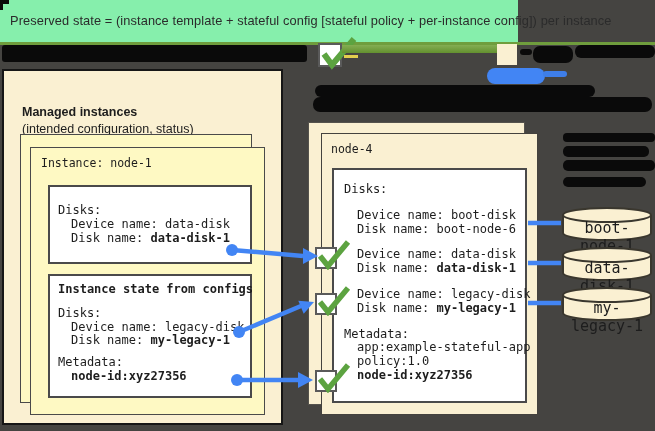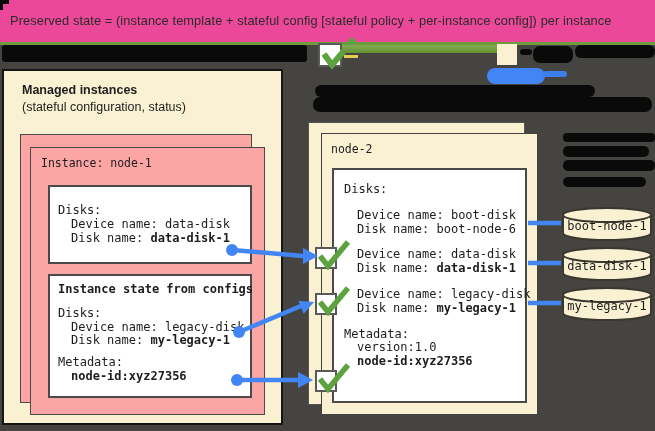--- a/index.html
+++ b/index.html
@@ -1,38 +1,38 @@
 <!DOCTYPE html>
 <html><head>
 <meta charset="utf-8">
 <style>
   html,body{margin:0;padding:0;background:#2b2b2b;}
   #canvas{position:relative;width:655px;height:431px;background:#454441;overflow:hidden;
           font-family:"Liberation Sans",sans-serif;}
   .abs{position:absolute;}
-  .banner{left:0;top:0;width:655px;height:42px;background:#ec4899;}
+  .banner{left:0;top:0;width:518px;height:42px;background:#86efac;}
   .banner-text{left:10px;top:13px;font-size:12.8px;color:#2b2b2b;white-space:nowrap;letter-spacing:0.1px;}
   .green-rule{left:0;top:42px;width:655px;height:3px;background:#6f9d3d;}
   .redact{background:#0a0a0a;}
   .blue-scribble{background:#4285f4;}
   .cream{background:#faf0d2;}
   .panel{background:#faf0d2;border:2px solid #161616;box-sizing:border-box;}
-  .card{background:#fca5a5;border:1.5px solid #4a4a4a;box-sizing:border-box;}
+  .card{background:#fef9c3;border:1.5px solid #4a4a4a;box-sizing:border-box;}
   .innerbox{background:#ffffff;border:2px solid #4a4a4a;box-sizing:border-box;}
   .stackbox{background:#faf0d2;border:1px solid #55534d;box-sizing:border-box;}
   .mono{font-family:"DejaVu Sans Mono",monospace;font-size:12px;line-height:13.8px;color:#1d1d1d;white-space:pre;}
   .mono b{font-weight:bold;}
   .t-bold{font-weight:bold;}
-  .hdr{font-size:12.5px;color:#1d1d1d;line-height:17px;}
+  .hdr{font-size:12.5px;color:#1d1d1d;line-height:17px;margin-top:22px;}
   .indent{padding-left:13px;}
   .sp12{height:12px;}
   .sp10{height:10px;}
   .sp8{height:8px;}
   .checkbox{background:#ffffff;border:2px solid #5a5a5a;box-sizing:border-box;}
-  .cyl-label{font-family:"DejaVu Sans Mono",monospace;font-size:12px;color:#1d1d1d;text-align:center;}
+  .cyl-label{font-family:"DejaVu Sans Mono",monospace;font-size:15px;color:#1d1d1d;text-align:center;}
   svg{display:block;}
 </style>
 </head>
 <body>
 
 <div id="canvas">
 
   <div class="abs banner">
     <div class="abs banner-text">Preserved state = (instance template + stateful config [stateful policy + per-instance config]) per instance</div>
   </div>
@@ -59,21 +59,21 @@
   <div class="abs redact" style="left:315px;top:85px;width:280px;height:12px;border-radius:6px;"></div>
   <div class="abs redact" style="left:313px;top:97px;width:339px;height:15px;border-radius:7px;"></div>
 
   <div class="abs redact" style="left:563px;top:133px;width:92px;height:9px;border-radius:4px;"></div>
   <div class="abs redact" style="left:563px;top:146px;width:86px;height:11px;border-radius:5px;"></div>
   <div class="abs redact" style="left:563px;top:160px;width:92px;height:11px;border-radius:5px;"></div>
   <div class="abs redact" style="left:563px;top:177px;width:83px;height:10px;border-radius:5px;"></div>
 
   <div class="abs panel" style="left:2px;top:69px;width:281px;height:356px;"></div>
   <div class="abs hdr t-bold" style="left:22px;top:82px;">Managed instances</div>
-  <div class="abs hdr" style="left:22px;top:99px;">(stateful configuration, status)</div>
+  <div class="abs hdr" style="left:22px;top:99px;">(intended configuration, status)</div>
 
   <div class="abs card" style="left:20px;top:134px;width:232px;height:269px;"></div>
   <div class="abs card" style="left:30px;top:147px;width:235px;height:268px;">
     <div class="abs mono" style="left:10px;top:9px;font-size:11.5px;">Instance: node-1</div>
 
     <div class="abs innerbox" style="left:17px;top:37px;width:204px;height:79px;padding:7px 0 0 8px;">
       <div class="sp10"></div>
       <div class="mono">Disks:</div>
       <div class="mono indent">Device name: data-disk</div>
       <div class="mono indent"><span>Disk name: </span><b>data-disk-1</b></div>
@@ -86,36 +86,37 @@
       <div class="mono indent">Device name: legacy-disk</div>
       <div class="mono indent"><span>Disk name: </span><b>my-legacy-1</b></div>
       <div class="sp8"></div>
       <div class="mono">Metadata:</div>
       <div class="mono indent t-bold">node-id:xyz27356</div>
     </div>
   </div>
 
   <div class="abs stackbox" style="left:308px;top:122px;width:217px;height:283px;"></div>
   <div class="abs stackbox" style="left:321px;top:133px;width:217px;height:282px;border-color:#44423e;"></div>
-  <div class="abs mono" style="left:331px;top:143px;font-size:11.5px;">node-2</div>
+  <div class="abs mono" style="left:331px;top:143px;font-size:11.5px;">node-4</div>
 
   <div class="abs innerbox" style="left:332px;top:168px;width:195px;height:235px;padding:13px 0 0 10px;">
     <div class="mono">Disks:</div>
     <div class="sp12"></div>
     <div class="mono indent">Device name: boot-disk</div>
     <div class="mono indent">Disk name: boot-node-6</div>
     <div class="sp12"></div>
     <div class="mono indent">Device name: data-disk</div>
     <div class="mono indent"><span>Disk name: </span><b>data-disk-1</b></div>
     <div class="sp12"></div>
     <div class="mono indent">Device name: legacy-disk</div>
     <div class="mono indent"><span>Disk name: </span><b>my-legacy-1</b></div>
     <div class="sp12"></div>
     <div class="mono">Metadata:</div>
-    <div class="mono indent">version:1.0</div>
+    <div class="mono indent">app:example-stateful-app</div>
+    <div class="mono indent">policy:1.0</div>
     <div class="mono indent t-bold">node-id:xyz27356</div>
   </div>
 
   <div class="abs checkbox" style="left:315px;top:247px;width:22px;height:22px;"></div>
   <svg class="abs" style="left:317px;top:240px;" width="34" height="30" viewBox="0 0 34 30">
     <polyline points="3,16 11,26 31,2" fill="none" stroke="#5ca340" stroke-width="5.5"></polyline>
   </svg>
   <div class="abs checkbox" style="left:315px;top:293px;width:22px;height:22px;"></div>
   <svg class="abs" style="left:317px;top:286px;" width="34" height="30" viewBox="0 0 34 30">
     <polyline points="3,16 11,26 31,2" fill="none" stroke="#5ca340" stroke-width="5.5"></polyline>

